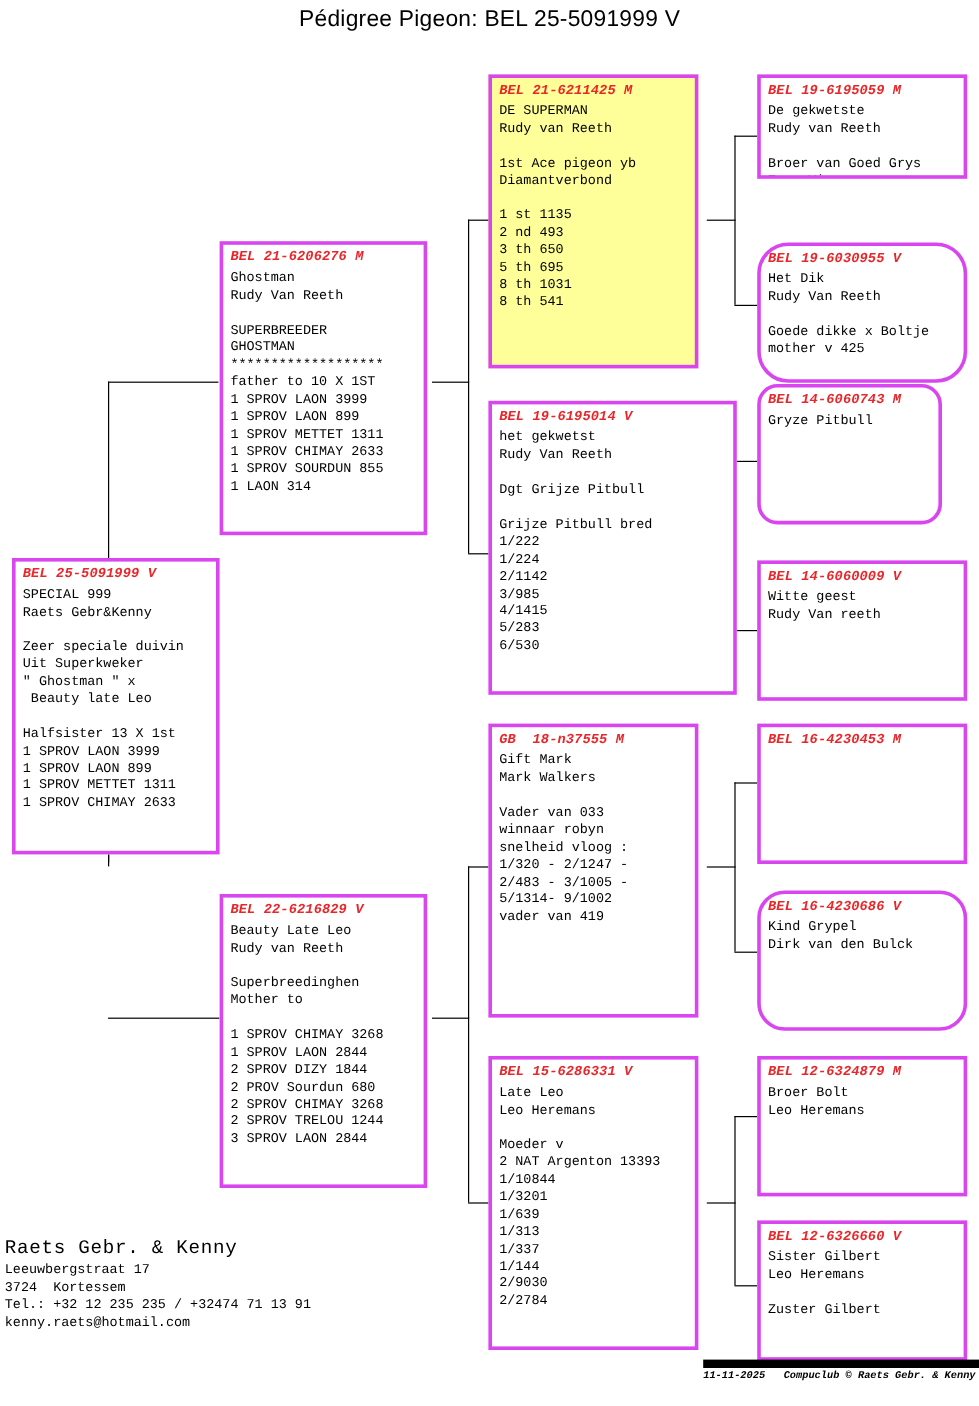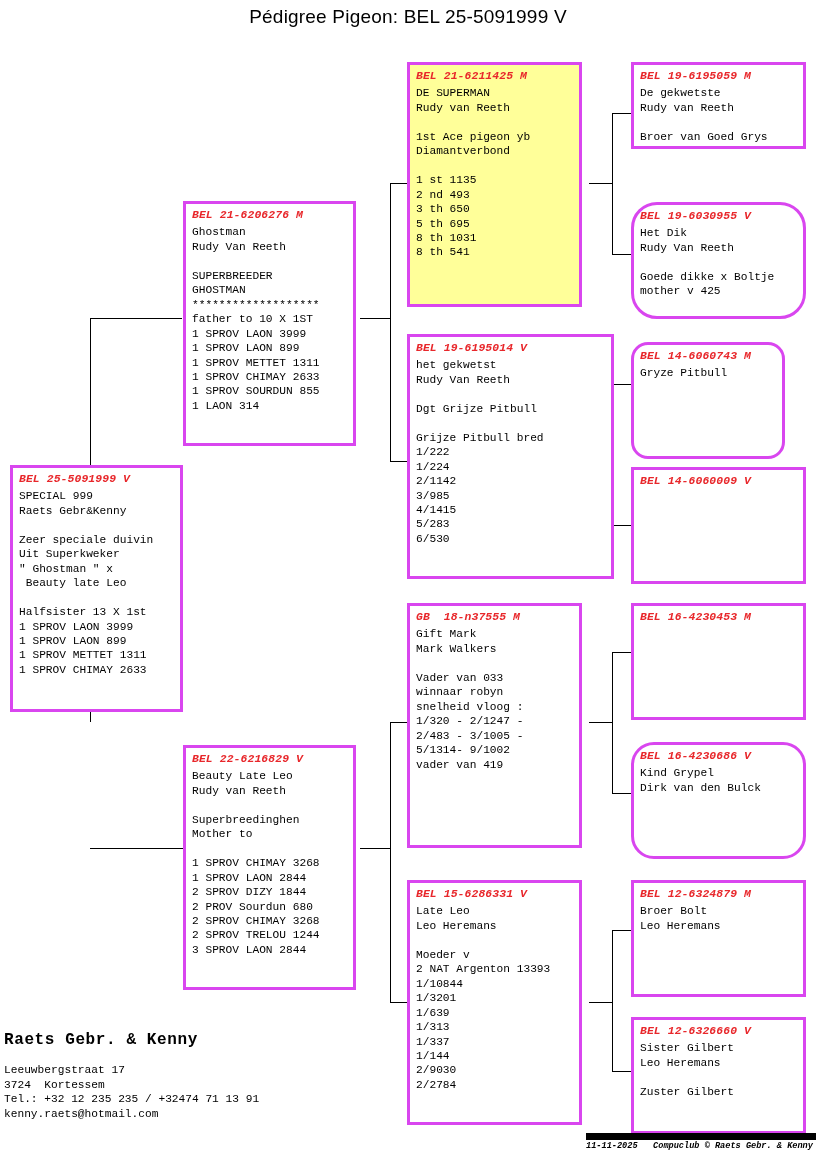--- a/index.html
+++ b/index.html
@@ -84,23 +84,23 @@
   .hline { height: 1px; }
   
   #footer-block {
     position: absolute;
     left: 4px;
     top: 1031px;
     color: #000;
   }
   #footer-name {
     font-size: 16px;
-    font-weight: bold;
+    font-weight: normal;
     letter-spacing: 0.6px;
-    margin-bottom: 14px;
+    margin-bottom: 3px;
   }
   #footer-block .faddr {
     font-size: 11.2px;
     line-height: 14.6px;
     display: block;
     white-space: pre;
   }
   #footer-bar {
     position: absolute;
     left: 586px;
@@ -200,27 +200,28 @@
 <div class="box" style="left:631px; top:62px; width:175px; height:87px;">
   <div class="hdr">BEL 19-6195059 M</div>
   <div class="lines"><span class="ln">De gekwetste</span><span class="ln">Rudy van Reeth</span><span class="ln">&nbsp;</span><span class="ln">Broer van Goed Grys</span><span class="ln">Zoon Vince</span></div>
 </div>
 
 <div class="box" style="left:631px; top:202px; width:175px; height:117px;border-radius:26px;">
   <div class="hdr">BEL 19-6030955 V</div>
   <div class="lines"><span class="ln">Het Dik</span><span class="ln">Rudy Van Reeth</span><span class="ln">&nbsp;</span><span class="ln">Goede dikke x Boltje</span><span class="ln">mother v 425</span></div>
 </div>
 
-<div class="box" style="left:631px; top:342px; width:154px; height:117px;border-radius:17px;">
+<div class="box" style="left:631px; top:320px; width:154px; height:117px;border-radius:17px;">
   <div class="hdr">BEL 14-6060743 M</div>
   <div class="lines"><span class="ln">Gryze Pitbull</span></div>
 </div>
 
 <div class="box" style="left:631px; top:467px; width:175px; height:117px;">
   <div class="hdr">BEL 14-6060009 V</div>
+  <div class="lines"><span class="ln">Witte geest</span><span class="ln">Rudy Van reeth</span></div>
 </div>
 
 <div class="box" style="left:631px; top:603px; width:175px; height:117px;">
   <div class="hdr">BEL 16-4230453 M</div>
 </div>
 
 <div class="box" style="left:631px; top:742px; width:175px; height:117px;border-radius:23px;">
   <div class="hdr">BEL 16-4230686 V</div>
   <div class="lines"><span class="ln">Kind Grypel</span><span class="ln">Dirk van den Bulck</span></div>
 </div>

